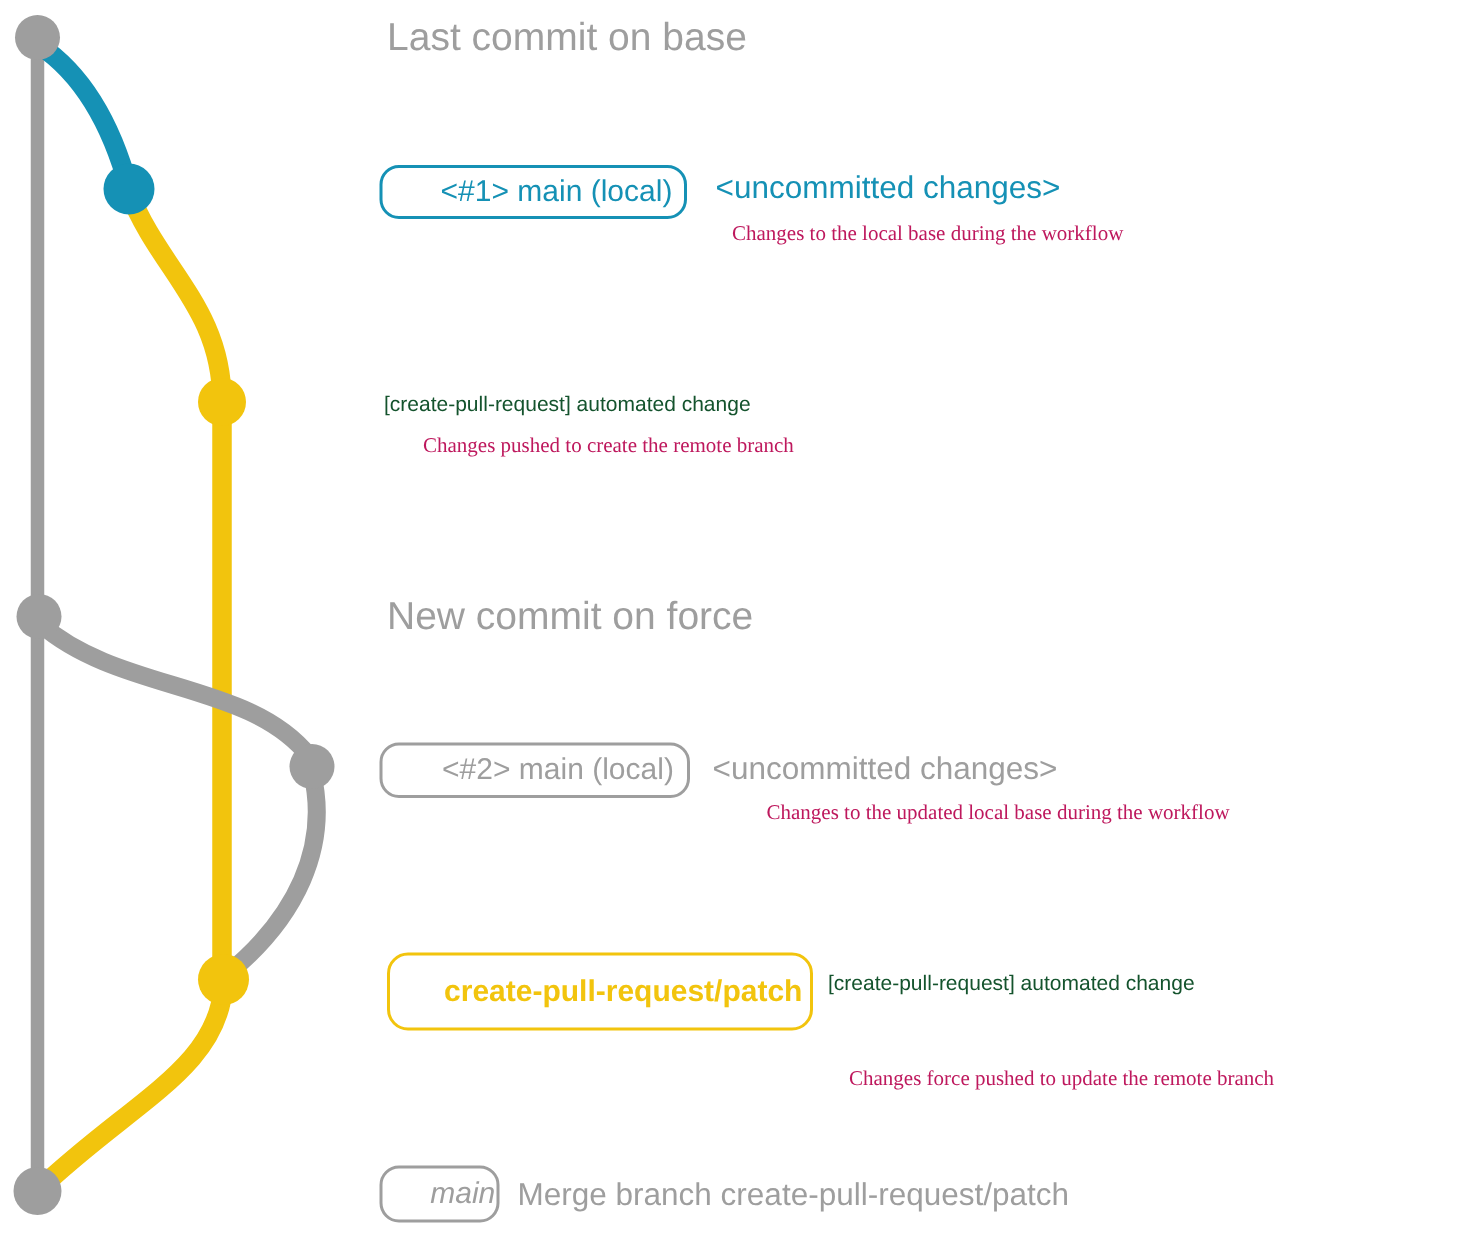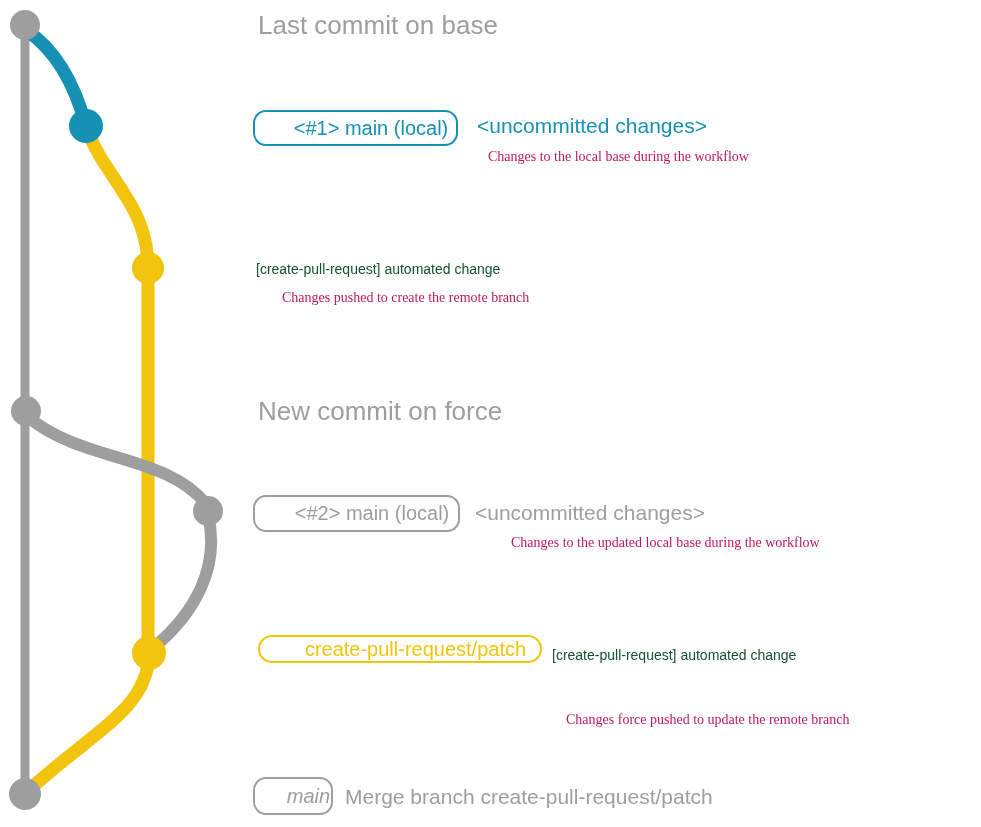--- a/index.html
+++ b/index.html
@@ -57,20 +57,20 @@
 
   <div class="abs yellow-text" style="left:256px;top:269px;">[create-pull-request] automated change</div>
   <div class="abs serif-note" style="left:256px;top:298px;margin-left:26px;">Changes pushed to create the remote branch</div>
 
   <div class="abs gray-heading" style="left:258px;top:411px;">New commit on force</div>
 
   <div class="badge badge-gray" style="left:253px;top:495px;width:207px;height:37px;">&lt;#2&gt; main (local)</div>
   <div class="abs gray-text" style="left:475px;top:513px;">&lt;uncommitted changes&gt;</div>
   <div class="abs serif-note" style="left:487px;top:543px;margin-left:24px;">Changes to the updated local base during the workflow</div>
 
-  <div class="badge badge-yellow" style="left:258px;top:635px;width:284px;height:28px;">create-pull-request/patch</div>
+  <div class="badge badge-yellow" style="left:258px;top:635px;width:284px;height:52px;font-weight:bold;">create-pull-request/patch</div>
   <div class="abs yellow-text" style="left:552px;top:655px;">[create-pull-request] automated change</div>
   <div class="abs serif-note" style="left:566px;top:684px;margin-top:36px;">Changes force pushed to update the remote branch</div>
 
   <div class="badge badge-gray" style="left:253px;top:777px;width:80px;height:38px;font-style:italic;">main</div>
   <div class="abs gray-text" style="left:345px;top:797px;">Merge branch create-pull-request/patch</div>
 
 </div>
 
 </body></html>

